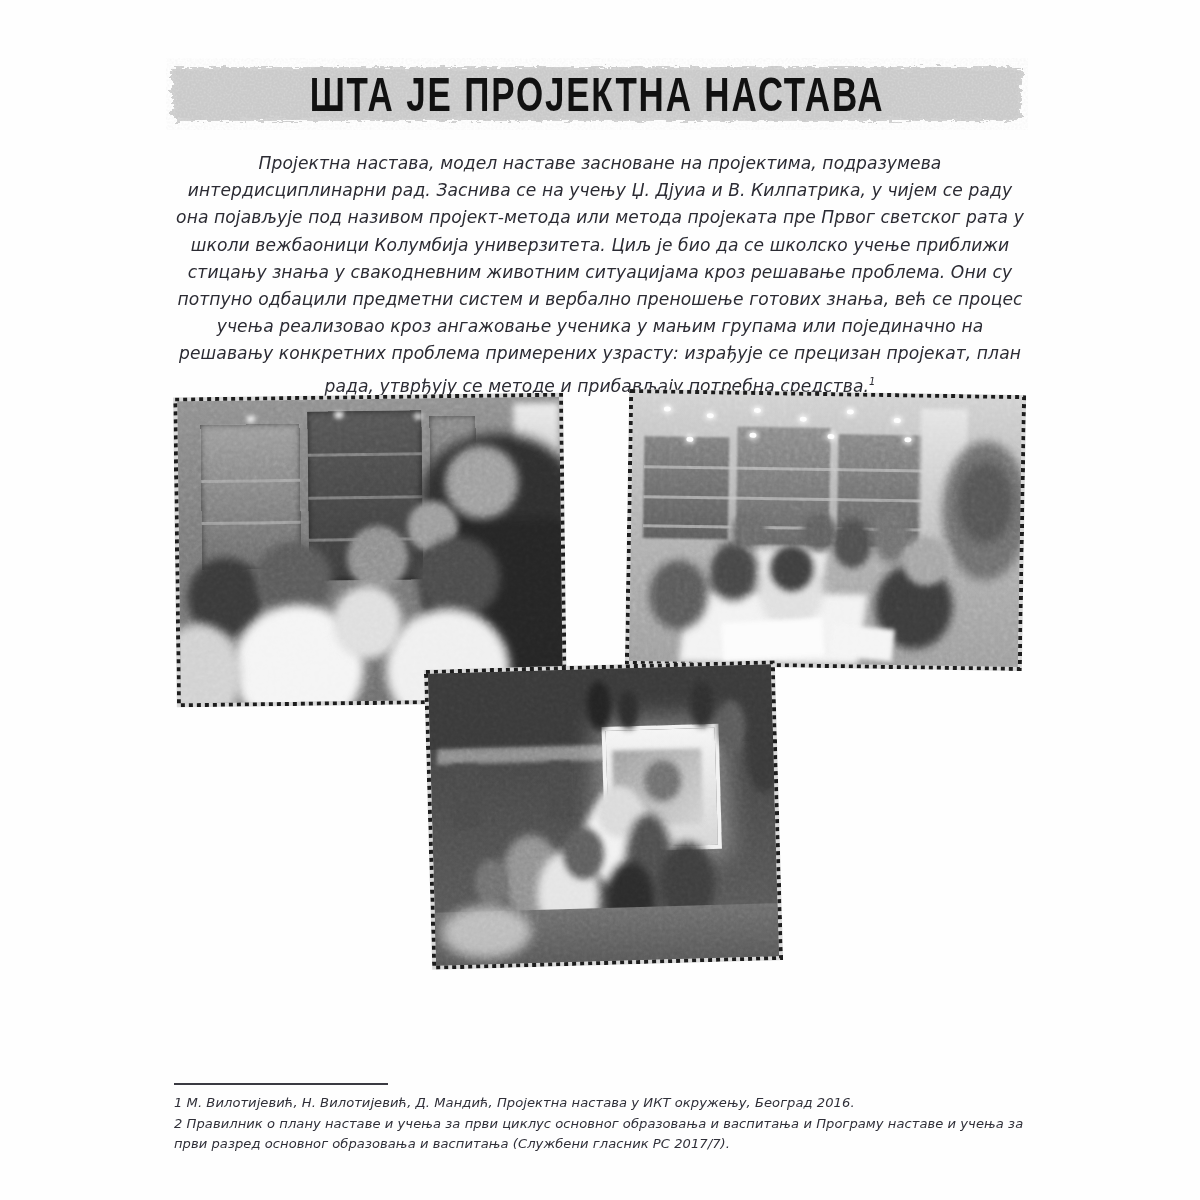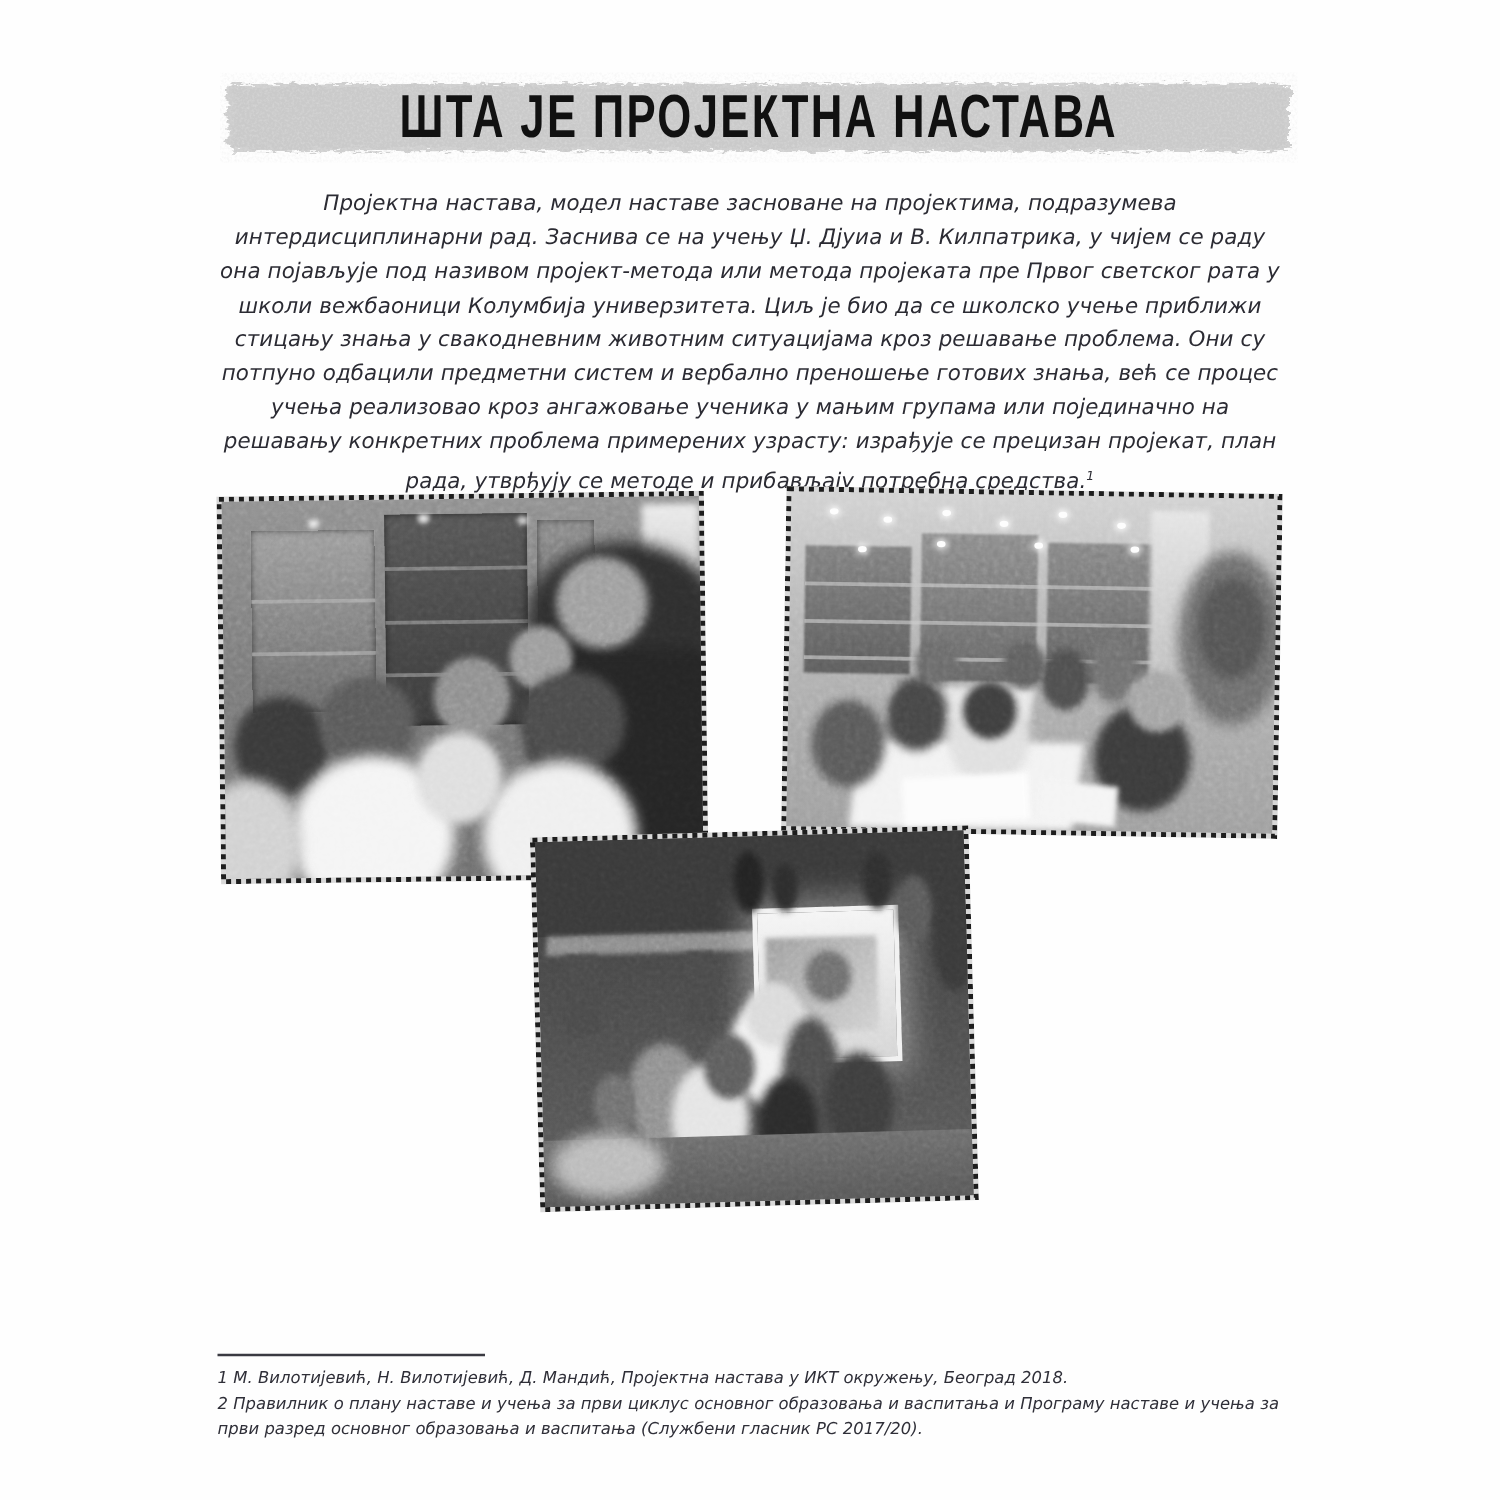--- a/index.html
+++ b/index.html
@@ -17,21 +17,21 @@
 
   .page {
     position: absolute;
     inset: 0;
     background: #fefefe;
   }
 
   
   .banner-wrap {
     position: absolute;
-    left: 176px;
+    left: 166px;
     top: 58px;
     width: 862px;
     height: 72px;
   }
   .banner-bg {
     position: absolute;
     inset: 0;
   }
   .banner-title {
     position: absolute;
@@ -385,17 +385,17 @@
       </svg>
     </div>
     <svg class="perf" viewBox="0 0 351 300" preserveAspectRatio="none">
       <rect x="2" y="2" width="347" height="296" fill="none" stroke="#1d1d1d" stroke-width="4" stroke-dasharray="4 4"></rect>
     </svg>
   </div>
 
 
   <div class="fn-rule"></div>
   <div class="footnotes">
-    <div>1 М. Вилотијевић, Н. Вилотијевић, Д. Мандић, Пројектна настава у ИКТ окружењу, Београд 2018.</div>
-    <div>2 Правилник о плану наставе и учења за први циклус основног образовања и васпитања и Програму наставе и учења за први разред основног образовања и васпитања (Службени гласник РС 2017/20).</div>
+    <div>1 М. Вилотијевић, Н. Вилотијевић, Д. Мандић, Пројектна настава у ИКТ окружењу, Београд 2016.</div>
+    <div>2 Правилник о плану наставе и учења за први циклус основног образовања и васпитања и Програму наставе и учења за први разред основног образовања и васпитања (Службени гласник РС 2017/7).</div>
   </div>
 
 </div>
 
 </body></html>

